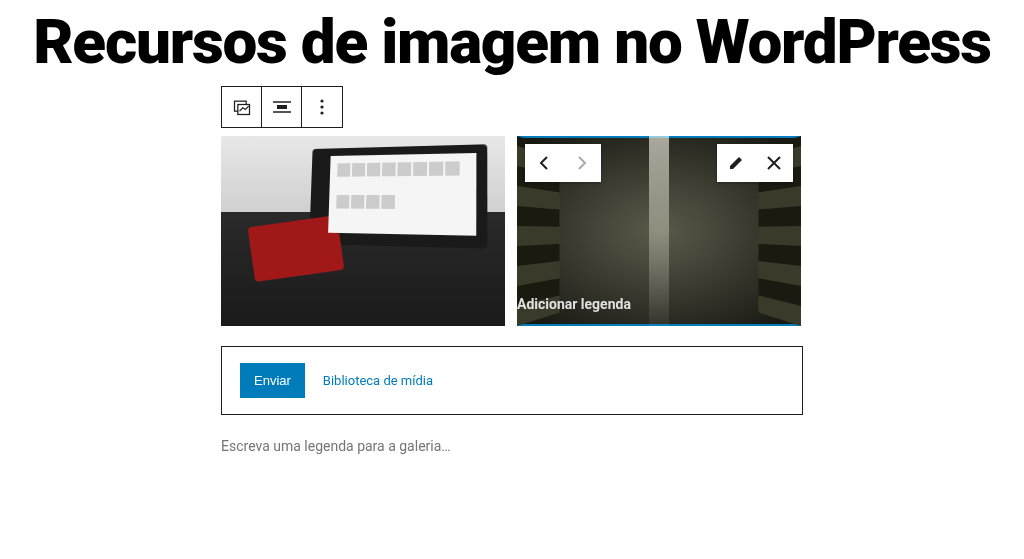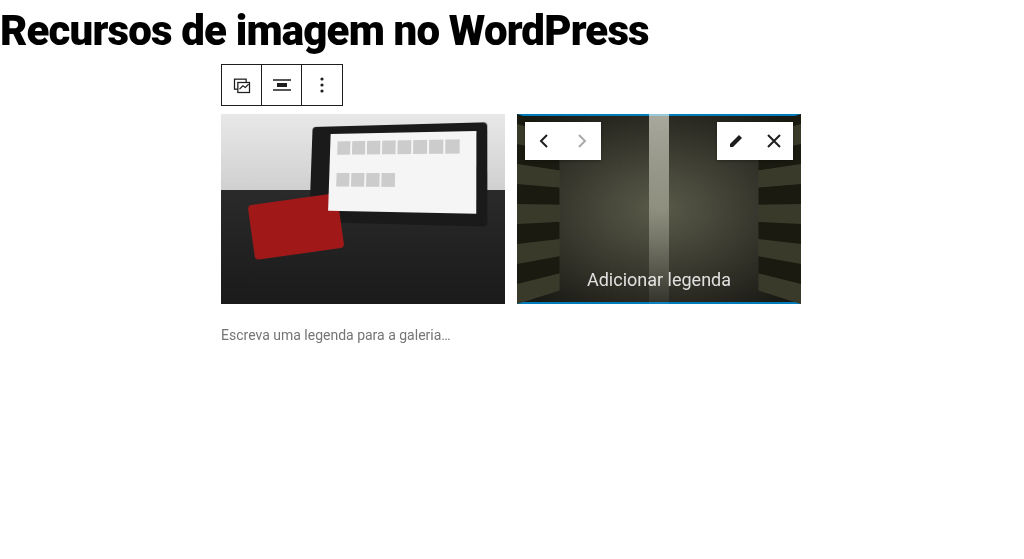--- a/index.html
+++ b/index.html
@@ -4,23 +4,23 @@
   <style>
     * { margin: 0; padding: 0; box-sizing: border-box; }
     body {
       font-family: -apple-system, BlinkMacSystemFont, "Segoe UI", Roboto, sans-serif;
       background: #fff;
       width: 1024px;
       height: 559px;
       position: relative;
     }
     .page-title {
-      font-size: 42px;
+      font-size: 62px;
       font-weight: 900;
-      text-align: left;
+      text-align: center;
       line-height: 1.1;
       letter-spacing: -0.02em;
       margin-top: 8px;
       color: #000;
     }
     .editor-area {
       width: 582px;
       margin: 10px auto 0;
       position: relative;
     }
@@ -112,24 +112,24 @@
       position: absolute;
       left: 50%; top: 0;
       width: 20px; height: 100%;
       background: linear-gradient(180deg, rgba(255,255,240,0.6) 0%, rgba(255,255,240,0.05) 100%);
       transform: translateX(-50%);
     }
     .caption-placeholder {
       position: absolute;
       bottom: 14px;
       left: 0; right: 0;
-      text-align: center;
       color: rgba(255,255,255,0.85);
-      font-size: 18px;
+      font-size: 14px;
       z-index: 3;
+      font-weight: bold;
     }
     .item-controls {
       position: absolute;
       top: 8px;
       left: 8px;
       right: 8px;
       display: flex;
       justify-content: space-between;
       z-index: 4;
     }
@@ -252,16 +252,20 @@
             <svg width="14" height="14" viewBox="0 0 14 14">
                 <path d="M1 1 L13 13 M13 1 L1 13" stroke="#1e1e1e" stroke-width="2"></path>
               </svg>
           </div>
         </div>
       </div>
       <div class="caption-placeholder">Adicionar legenda</div>
     </div>
   </div>
 
+  <div class="uploader">
+    <button class="upload-btn">Enviar</button>
+    <span class="media-lib-link">Biblioteca de mídia</span>
+  </div>
 
   <div class="gallery-caption">Escreva uma legenda para a galeria…</div>
 
 </div>
 
 </body></html>

